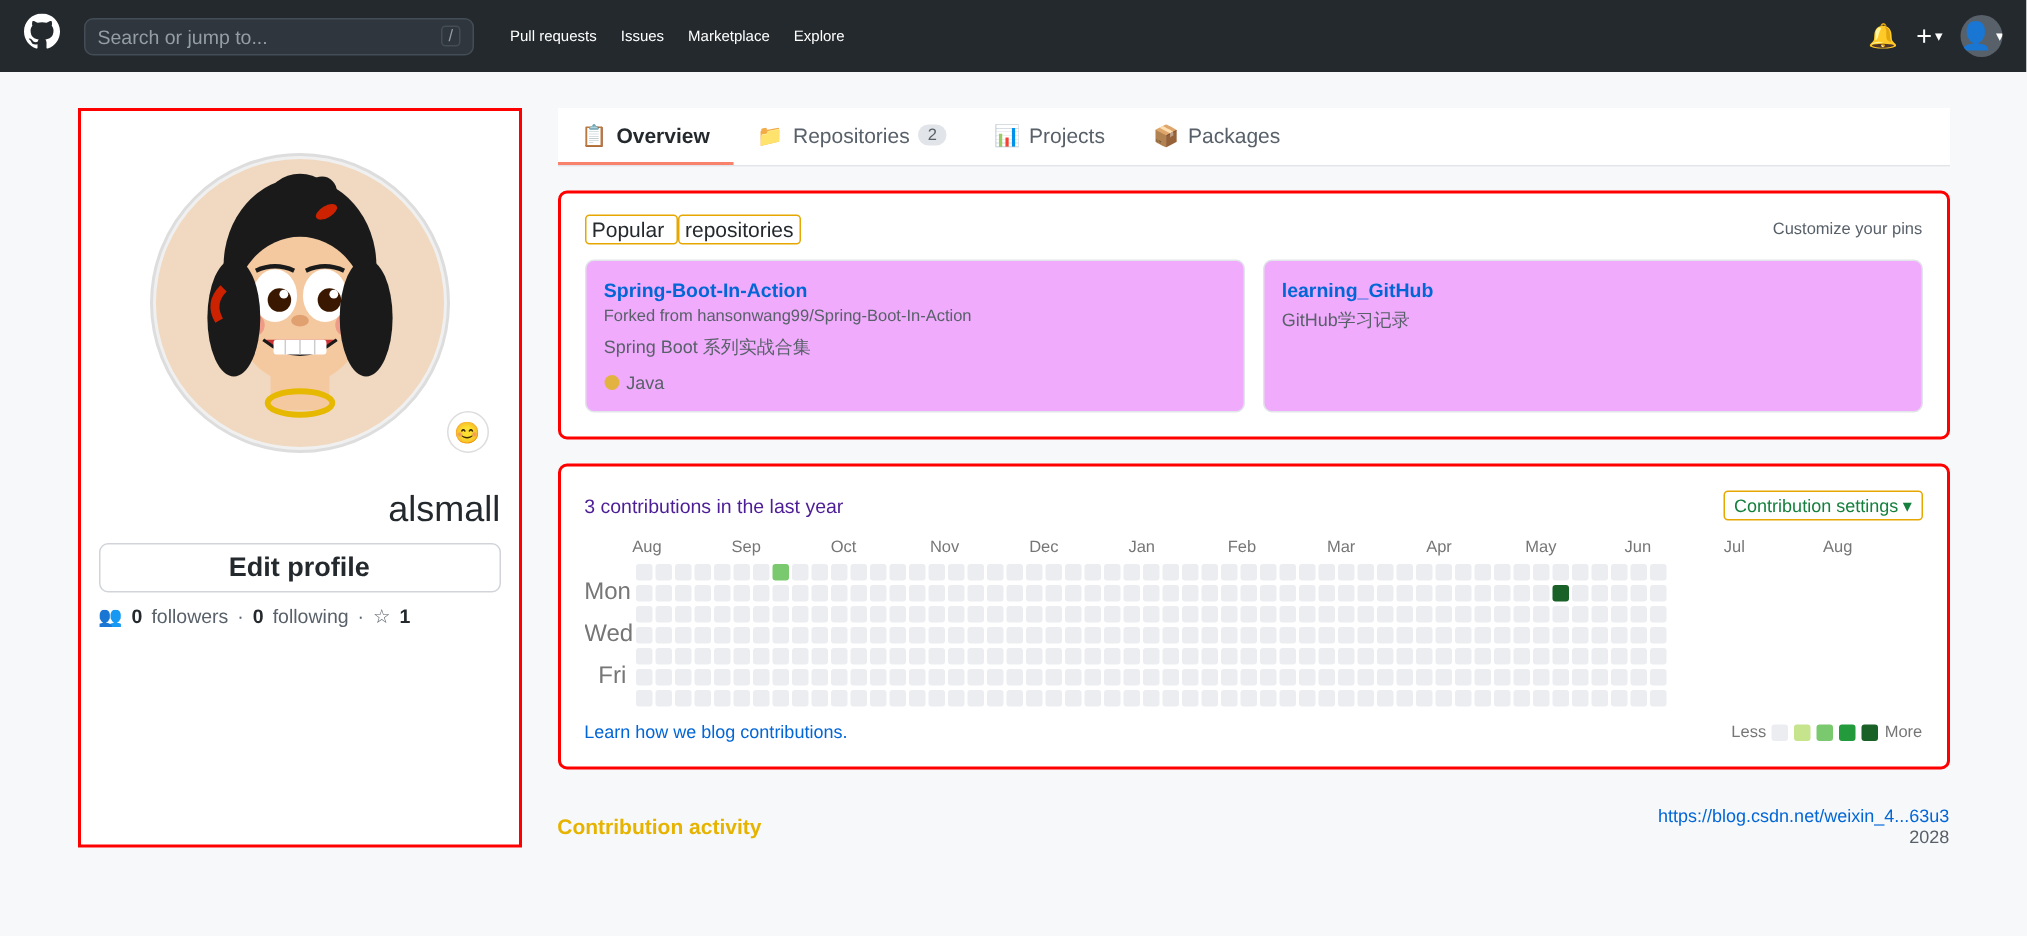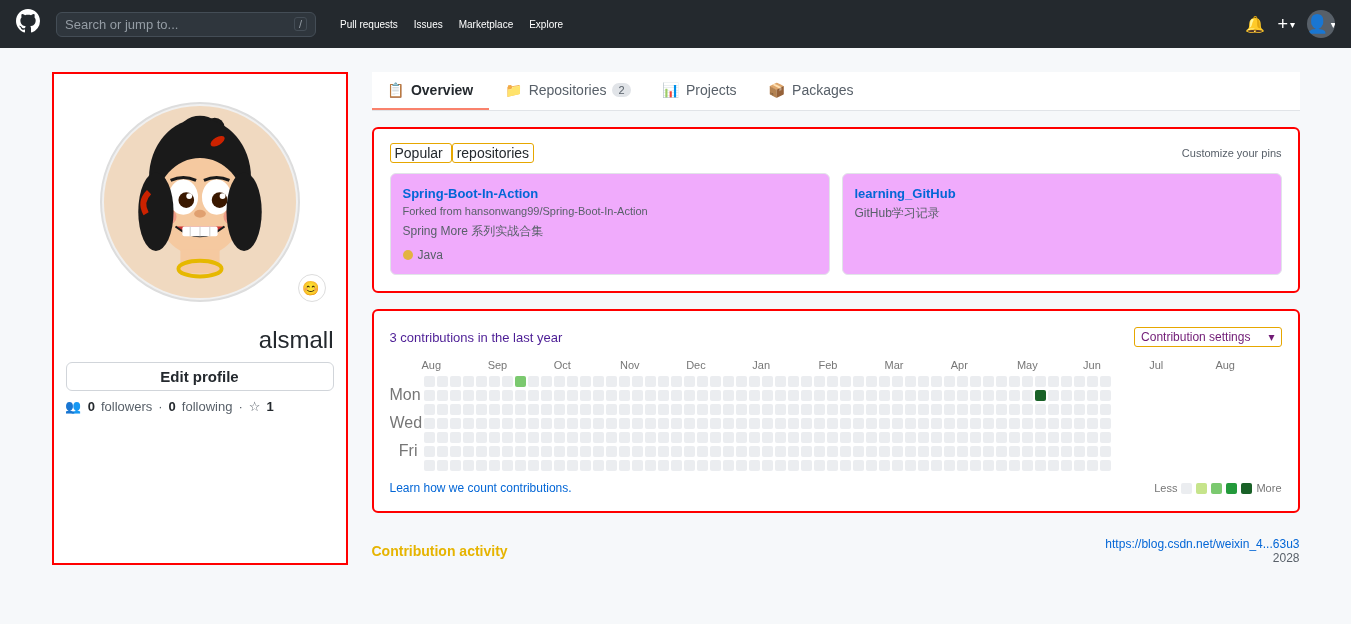--- a/index.html
+++ b/index.html
@@ -109,21 +109,21 @@
       margin: 8px 0;
     }
     .edit-profile-btn {
       display: block;
       width: 100%;
       padding: 5px 4px;
       border: 1px solid #d1d5da;
       border-radius: 6px;
       background: white;
       color: #24292e;
-      font-size: 15px;
+      font-size: 18px;
       font-weight: 600;
       cursor: pointer;
       text-align: center;
       margin: 8px 0;
     }
     .followers-row {
       display: flex;
       align-items: center;
       gap: 6px;
       margin: 8px 0;
@@ -231,25 +231,25 @@
     
     .contrib-header {
       display: flex;
       justify-content: space-between;
       align-items: center;
       margin-bottom: 12px;
     }
     .contrib-title { font-size: 13px; color: #4c1d95; }
     .contrib-settings-btn {
       font-size: 12px;
-      color: #701a75;
+      color: #15803d;
       cursor: pointer;
       display: flex;
       align-items: center;
-      gap: 18px;
+      gap: 3px;
       border: 1px solid #e6a700;
       padding: 2px 6px;
       border-radius: 3px;
     }
     .contrib-graph {
       overflow-x: auto;
     }
     .contrib-months {
       display: flex;
       margin-left: 32px;
@@ -464,21 +464,21 @@
         <div class="section-title">
           <span>Popular </span><span style="border:1px solid #e6a700;border-radius:3px;padding:1px 4px;">repositories</span>
         </div>
         <span class="customize-pins">Customize your pins</span>
       </div>
       <div class="repo-grid">
 
         <div class="repo-card">
           <div class="repo-name">Spring-Boot-In-Action</div>
           <div class="repo-fork-text">Forked from hansonwang99/Spring-Boot-In-Action</div>
-          <div class="repo-desc">Spring More 系列实战合集</div>
+          <div class="repo-desc">Spring Boot 系列实战合集</div>
           <div class="repo-lang">
             <span class="lang-dot" style="background:#e3b341;"></span>
             <span>Java</span>
           </div>
         </div>
 
         <div class="repo-card">
           <div class="repo-name">learning_GitHub</div>
           <div class="repo-desc">GitHub学习记录</div>
         </div>
@@ -902,21 +902,21 @@
               <div class="contrib-cell"></div>
               <div class="contrib-cell"></div>
               <div class="contrib-cell"></div>
               <div class="contrib-cell"></div>
               <div class="contrib-cell"></div>
             </div>
           </div>
       </div>
 
       <div class="contrib-footer">
-        <a class="contrib-link">Learn how we count contributions.</a>
+        <a class="contrib-link">Learn how we blog contributions.</a>
         <div class="legend">
           <span>Less</span>
           <div class="legend-cell"></div>
           <div class="legend-cell l1"></div>
           <div class="legend-cell l2"></div>
           <div class="legend-cell l3"></div>
           <div class="legend-cell l4"></div>
           <span>More</span>
         </div>
       </div>

